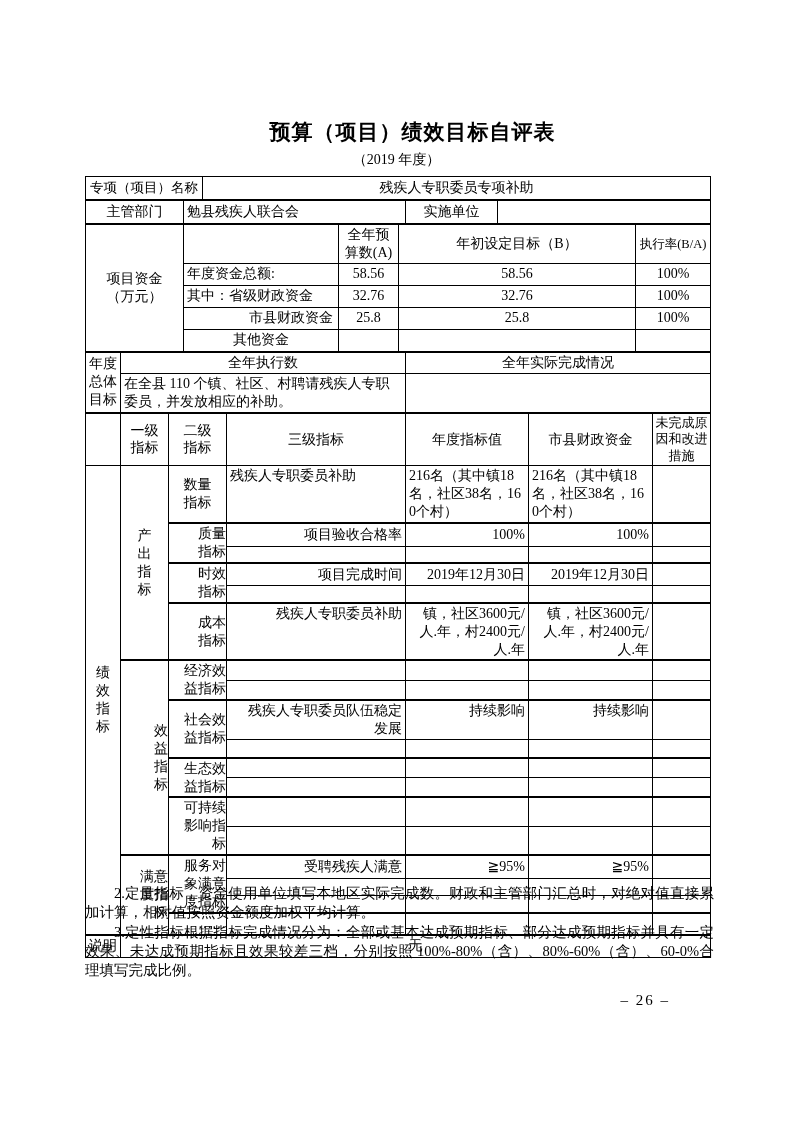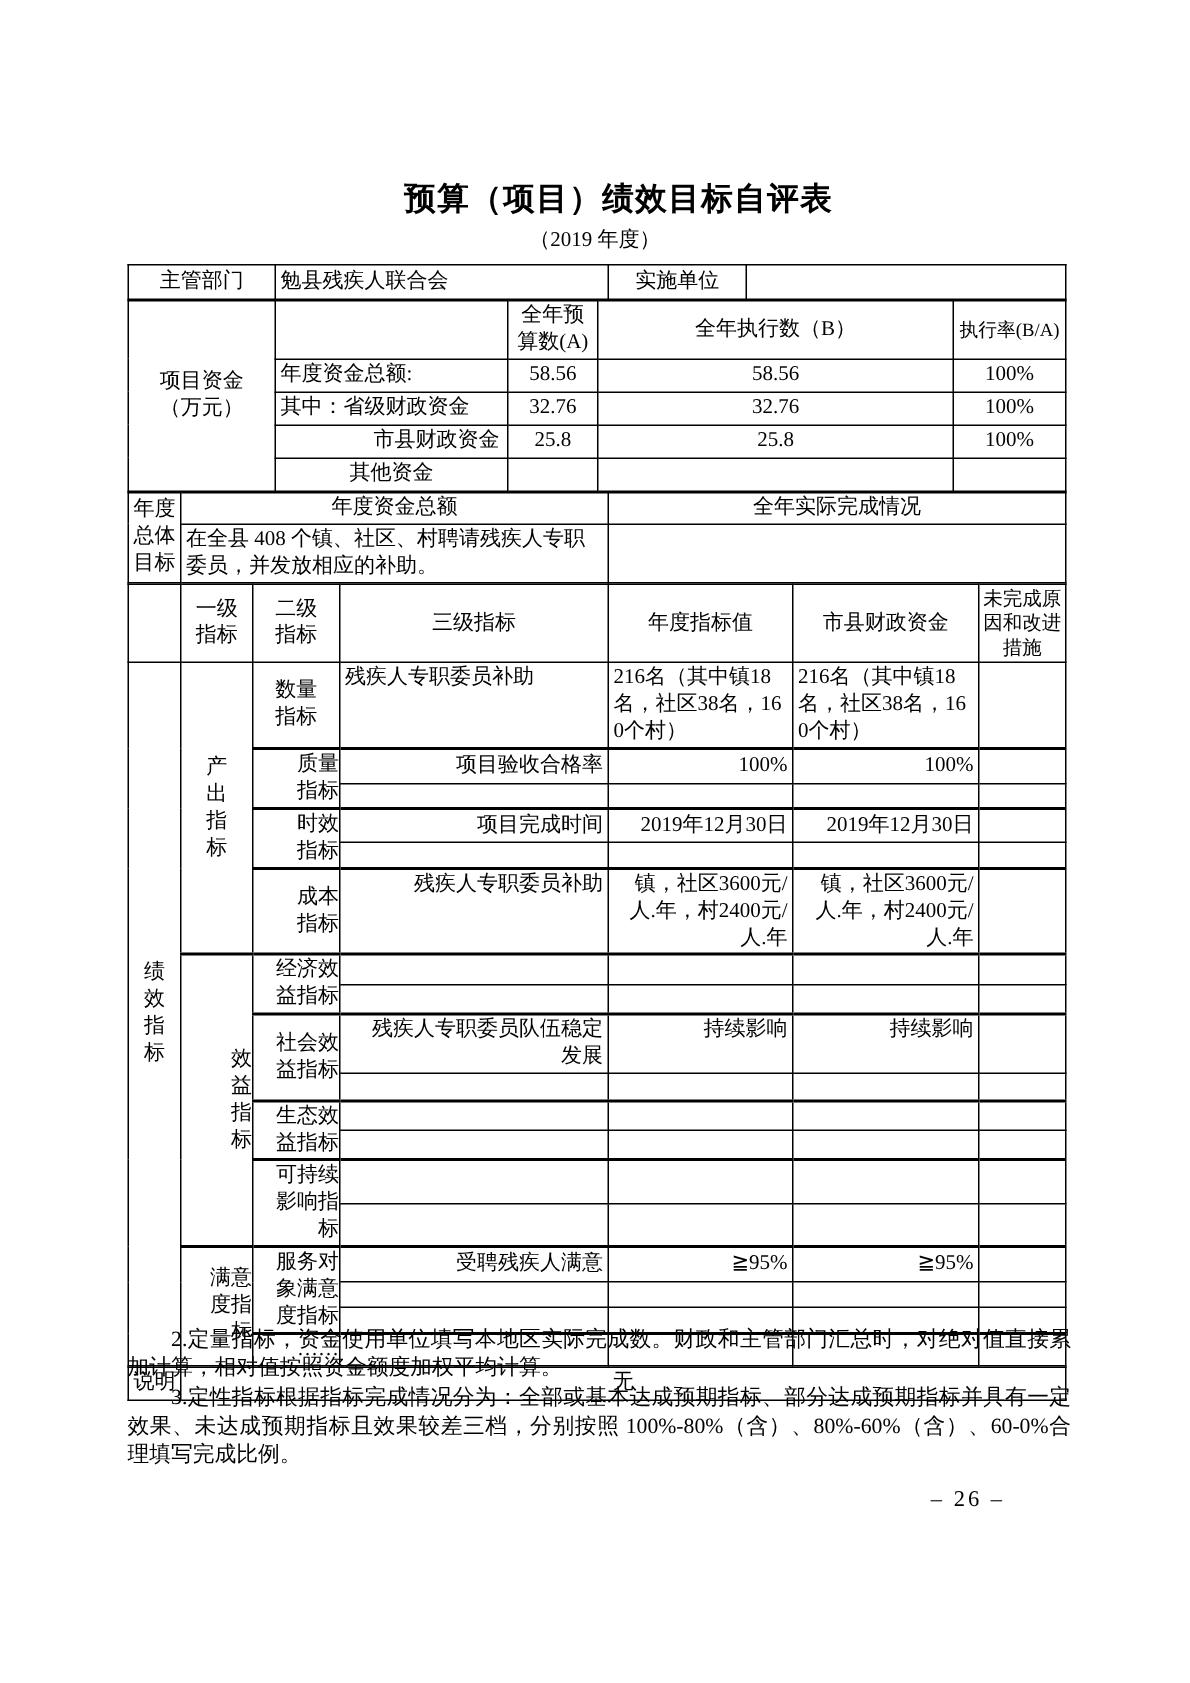--- a/index.html
+++ b/index.html
@@ -43,20 +43,32 @@
 </head>
 <body>
 
 <div class="page">
 
   <h1 class="title">预算（项目）绩效目标自评表</h1>
   <div class="subtitle">（2019 年度）</div>
 
   <div class="tablewrap">
 
+    <table>
+      <colgroup>
+          <col style="width:117px">
+          <col style="width:508px">
+        </colgroup>
+      <tbody>
+          <tr style="height:23px">
+        <td class="c tight fs13">专项（项目）名称</td>
+        <td class="c">残疾人专职委员专项补助</td>
+      </tr>
+    </tbody>
+      </table>
 
     <table>
       <colgroup>
           <col style="width:98px">
           <col style="width:222px">
           <col style="width:92px">
           <col style="width:213px">
         </colgroup>
       <tbody>
           <tr style="height:23px">
@@ -76,21 +88,21 @@
           <col style="width:237px">
           <col style="width:75px">
         </colgroup>
       <tbody>
           <tr style="height:36px">
         <td class="c" rowspan="5">项目资金
 （万元）</td>
         <td></td>
         <td class="c tight">全年预
 算数(A)</td>
-        <td class="c">全年执行数（B）</td>
+        <td class="c">年初设定目标（B）</td>
         <td class="c rate">执行率(B/A)</td>
       </tr>
       <tr style="height:22px">
         <td class="l">年度资金总额:</td>
         <td class="c">58.56</td>
         <td class="c">58.56</td>
         <td class="c">100%</td>
       </tr>
       <tr style="height:22px">
         <td class="l">其中：省级财政资金</td>
@@ -117,25 +129,25 @@
       <colgroup>
           <col style="width:35px">
           <col style="width:285px">
           <col style="width:305px">
         </colgroup>
       <tbody>
           <tr style="height:20px">
         <td class="c tight" rowspan="2">年度
 总体
 目标</td>
-        <td class="c">年度资金总额</td>
+        <td class="c">全年执行数</td>
         <td class="c">全年实际完成情况</td>
       </tr>
       <tr style="height:38px">
-        <td class="l vt">在全县 408 个镇、社区、村聘请残疾人专职委员，并发放相应的补助。</td>
+        <td class="l vt">在全县 110 个镇、社区、村聘请残疾人专职委员，并发放相应的补助。</td>
         <td></td>
       </tr>
     </tbody>
       </table>
 
     <table class="tE">
       <colgroup>
           <col style="width:35px">
           <col style="width:48px">
           <col style="width:58px">

